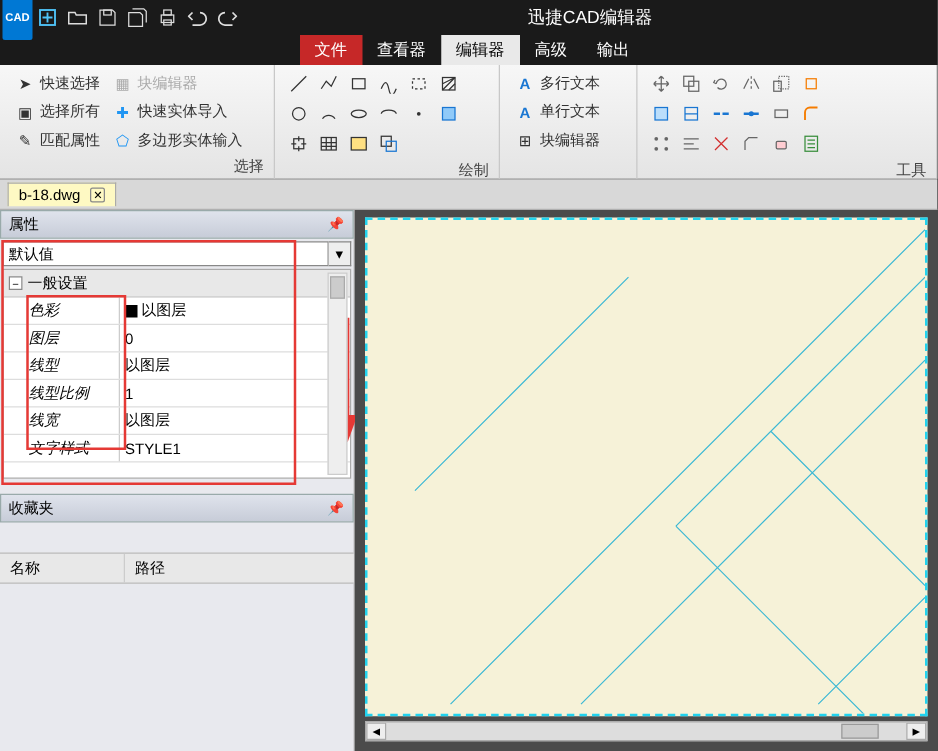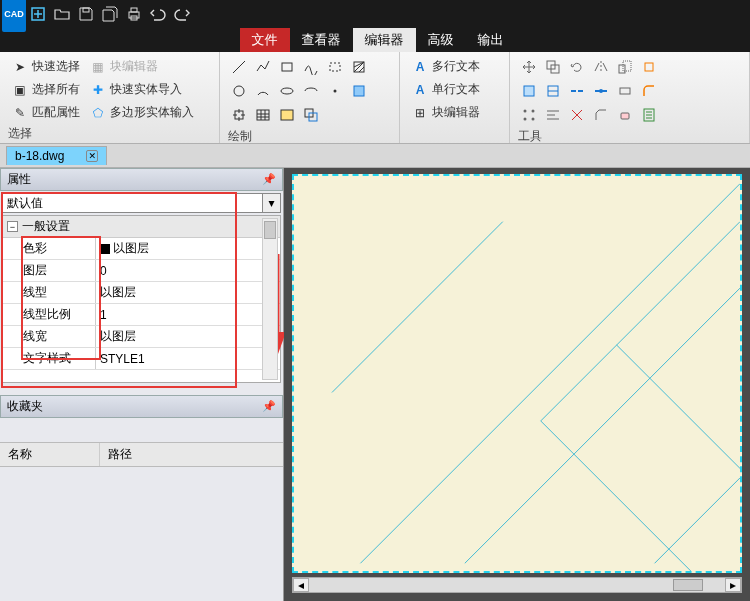--- a/index.html
+++ b/index.html
@@ -16,48 +16,48 @@
 .menutabs { height: 24px; background: #1a1a1a; display: flex; align-items: flex-end; padding-left: 5px; justify-content: center; }
 .menutabs .mtab { padding: 3px 12px; color: #fff; font-size: 13px; cursor: pointer; }
 .menutabs .mtab.active-file { background: #c62828; }
 .menutabs .mtab.active { background: #e9e9e9; color: #000; }
 
 
 .ribbon { height: 92px; background: linear-gradient(#f7f7f7,#e4e4e4); border-bottom: 1px solid #b0b0b0; display: flex; }
 .rgroup { border-right: 1px solid #c8c8c8; padding: 4px 8px 0 8px; display: flex; flex-direction: column; }
 .rgroup .items { flex: 1; display: flex; flex-direction: column; gap: 2px; }
 .rgroup .row { display: flex; gap: 2px; align-items: center; }
-.rgroup .lbl { font-size: 12px; text-align: left; color: #444; padding: 2px 0; }
+.rgroup .lbl { font-size: 12px; text-align: right; color: #444; padding: 2px 0; }
 .ritem { display: flex; align-items: center; gap: 4px; padding: 2px 4px; font-size: 12px; color: #333; cursor: pointer; white-space: nowrap; }
 .ritem.disabled { color: #aaa; }
 .ritem .ico { width: 16px; height: 16px; display: inline-flex; align-items: center; justify-content: center; }
 .ibtn { width: 22px; height: 22px; display: flex; align-items: center; justify-content: center; cursor: pointer; border: 1px solid transparent; }
 .ibtn svg { width: 16px; height: 16px; }
 
 
 .filetabs { height: 24px; background: #d8d8d8; display: flex; align-items: center; padding-left: 6px; border-bottom: 1px solid #b0b0b0; }
-.ftab { background: #7dd3fc; border: 1px solid #aaa; border-bottom: none; padding: 2px 8px; font-size: 12px; display: flex; align-items: center; gap: 22px; justify-content: space-between; }
+.ftab { background: #fef9c3; border: 1px solid #aaa; border-bottom: none; padding: 2px 8px; font-size: 12px; display: flex; align-items: center; gap: 8px; justify-content: space-between; }
 .ftab .close { width: 12px; height: 12px; border: 1px solid #888; border-radius: 2px; display: flex; align-items: center; justify-content: center; font-size: 9px; cursor: pointer; }
 
 
 .main { display: flex; height: 433px; }
 .leftpanel { width: 284px; background: #e8e9ee; display: flex; flex-direction: column; border-right: 1px solid #999; }
 
 .panel-title { background: linear-gradient(#dfe3ec,#c7ccd8); border: 1px solid #9aa; padding: 2px 6px; font-size: 12px; display: flex; justify-content: space-between; align-items: center; }
 .panel-title .pin { font-size: 11px; cursor: pointer; color: #c80; }
 
 .dropdown { display: flex; margin: 2px; }
 .dropdown input { flex: 1; border: 1px solid #888; padding: 2px 4px; font-size: 12px; background: #fff; }
 .dropdown .dd { width: 18px; border: 1px solid #888; border-left: none; background: #eee; display: flex; align-items: center; justify-content: center; cursor: pointer; }
 
 .propgrid { flex: 0 0 auto; background: #fff; border: 1px solid #aaa; margin: 0 2px; position: relative; }
 .propgrid .section { background: #e8e8e8; padding: 2px 4px; font-size: 12px; border-bottom: 1px solid #ccc; display: flex; align-items: center; gap: 4px; }
 .propgrid .section .exp { width: 11px; height: 11px; border: 1px solid #888; display: flex; align-items: center; justify-content: center; font-size: 9px; cursor: pointer; background: #fff; }
 .proprow { display: flex; border-bottom: 1px solid #ddd; font-size: 12px; }
-.proprow .k { width: 92px; padding: 2px 2px 2px 20px; }
+.proprow .k { width: 92px; padding: 2px 2px 2px 20px; font-style: italic; }
 .proprow .v { flex: 1; padding: 2px 4px; border-left: 1px solid #ccc; display: flex; align-items: center; gap: 3px; text-align: center; }
 .proprow .swatch { width: 10px; height: 10px; background: #000; display: inline-block; }
 .redbox { position: absolute; border: 2px solid #e53935; pointer-events: none; }
 .redarrow { position: absolute; }
 
 .scrollv { position: absolute; right: 2px; top: 2px; bottom: 2px; width: 16px; background: #eee; border: 1px solid #ccc; }
 .scrollv .thumb { position: absolute; left: 1px; right: 1px; top: 2px; height: 18px; background: #ccc; border: 1px solid #aaa; }
 
 .favpanel { margin-top: 12px; }
 .favhdr { display: flex; background: #e8e8e8; border-top: 1px solid #bbb; border-bottom: 1px solid #bbb; font-size: 12px; margin-top: 24px; }
@@ -112,20 +112,21 @@
   <div class="tbtn">
       <svg viewBox="0 0 16 16">
         <path d="M10 4a5 5 0 0 1 0 10H4M4 4l-3 3 3 3" fill="none" stroke="#ddd" stroke-width="1.4"></path>
       </svg>
     </div>
   <div class="tbtn">
       <svg viewBox="0 0 16 16">
         <path d="M6 4a5 5 0 0 0 0 10h6M12 4l3 3-3 3" fill="none" stroke="#ddd" stroke-width="1.4"></path>
       </svg>
     </div>
+  <div class="title">迅捷CAD编辑器</div>
 </div>
 
 <div class="menutabs">
   <div class="mtab active-file">文件</div>
   <div class="mtab">查看器</div>
   <div class="mtab active">编辑器</div>
   <div class="mtab">高级</div>
   <div class="mtab">输出</div>
 </div>
 

